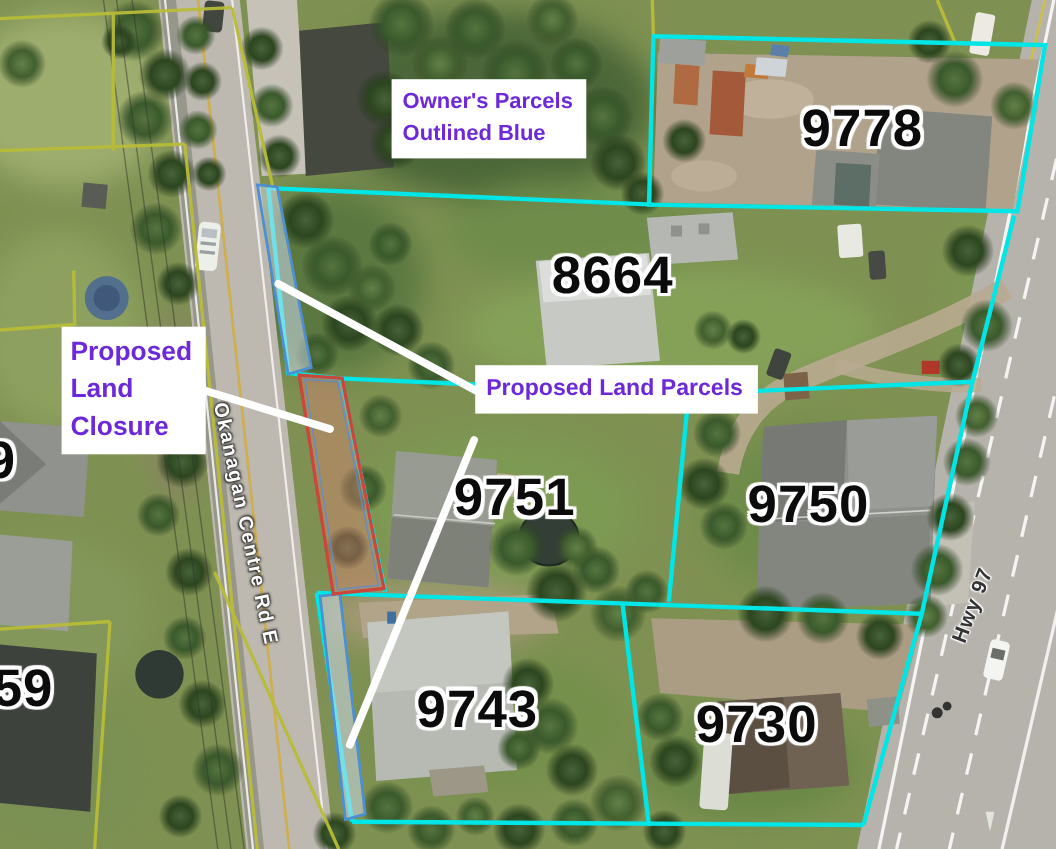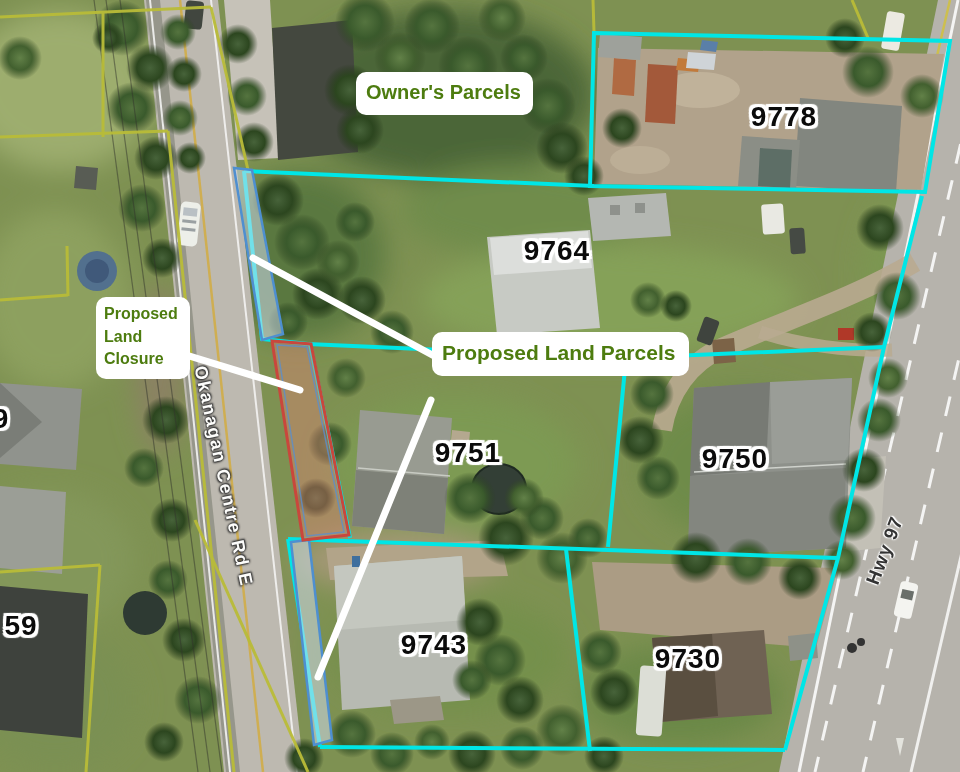--- a/index.html
+++ b/index.html
@@ -1,28 +1,28 @@
 <!DOCTYPE html>
 <html><head>
 <meta charset="utf-8">
 <style>
   html,body{margin:0;padding:0;background:#1c1c1c;}
   .stage{position:relative;width:960px;height:772px;overflow:hidden;
          font-family:"Liberation Sans",sans-serif;background:#7e9152;}
   .stage svg{position:absolute;left:0;top:0;}
   
   .num{position:absolute;transform:translate(-50%,-50%);
-       font-weight:700;font-size:28px;color:#0b0b0b;letter-spacing:1px;white-space:nowrap;
+       font-weight:700;font-size:48px;color:#0b0b0b;letter-spacing:1px;white-space:nowrap;
        text-shadow:-3px 0 0 #fff,3px 0 0 #fff,0 -3px 0 #fff,0 3px 0 #fff,
                    -2px -2px 0 #fff,2px -2px 0 #fff,-2px 2px 0 #fff,2px 2px 0 #fff,
                    -3px -3px 1px #fff,3px 3px 1px #fff,-3px 3px 1px #fff,3px -3px 1px #fff;}
   
-  .note{position:absolute;background:#ffffff;color:#4d7c0f;font-weight:700;white-space:nowrap;border-radius:10px;}
+  .note{position:absolute;background:#ffffff;color:#6d28d9;font-weight:700;white-space:nowrap;}
   .note-owners{left:356px;top:72px;font-size:20px;line-height:1.45;padding:6px 12px 8px 10px;}
-  .note-closure{left:56px;top:297px;font-size:16px;line-height:1.42;padding:6px 12px 8px 8px;margin-left:40px;}
+  .note-closure{left:56px;top:297px;font-size:24px;line-height:1.42;padding:6px 12px 8px 8px;}
   .note-exchange{left:432px;top:332px;font-size:21px;line-height:1.5;padding:5px 14px 7px 10px;}
   
   .roadname{position:absolute;white-space:nowrap;transform-origin:0 0;}
   .roadname-ok{left:210px;top:364px;transform:rotate(78deg);
        font-weight:600;font-size:18px;color:#fdfdfb;letter-spacing:1.5px;
        text-shadow:0 0 2px #3a3a3a,0 0 3px #3a3a3a,1px 1px 2px #333,-1px -1px 2px #333;}
   .roadname-hwy{left:862px;top:580px;transform:rotate(-69deg);
        font-weight:600;font-size:19px;color:#333;letter-spacing:1px;
        text-shadow:0 0 2px #fff,0 0 3px #fff,1px 1px 1px #fff,-1px -1px 1px #fff;}
 </style>
@@ -321,33 +321,34 @@
   </g>
 
   <g stroke="#ffffff" stroke-width="7" stroke-linecap="round">
     <line x1="160" y1="347" x2="300" y2="390"></line>
     <line x1="253" y1="258" x2="436" y2="357"></line>
     <line x1="431" y1="400" x2="318" y2="677"></line>
   </g>
 </svg>
 
   <div class="num" style="left:784px;top:117px">9778</div>
-  <div class="num" style="left:557px;top:251px">9764</div>
+  <div class="num" style="left:557px;top:251px">8664</div>
   <div class="num" style="left:468px;top:453px">9751</div>
   <div class="num" style="left:735px;top:459px">9750</div>
   <div class="num" style="left:434px;top:645px">9743</div>
   <div class="num" style="left:688px;top:659px">9730</div>
   <div class="num" style="left:21px;top:626px">59</div>
   <div class="num" style="left:1px;top:419px">9</div>
 
   <div class="roadname roadname-ok">Okanagan Centre Rd E</div>
   <div class="roadname roadname-hwy">Hwy 97</div>
 
   <div class="note note-owners">
     <div>Owner's Parcels</div>
+    <div>Outlined Blue</div>
   </div>
   <div class="note note-closure">
     <div>Proposed</div>
     <div>Land</div>
     <div>Closure</div>
   </div>
   <div class="note note-exchange">
     <div>Proposed Land Parcels</div>
   </div>
 </div>

